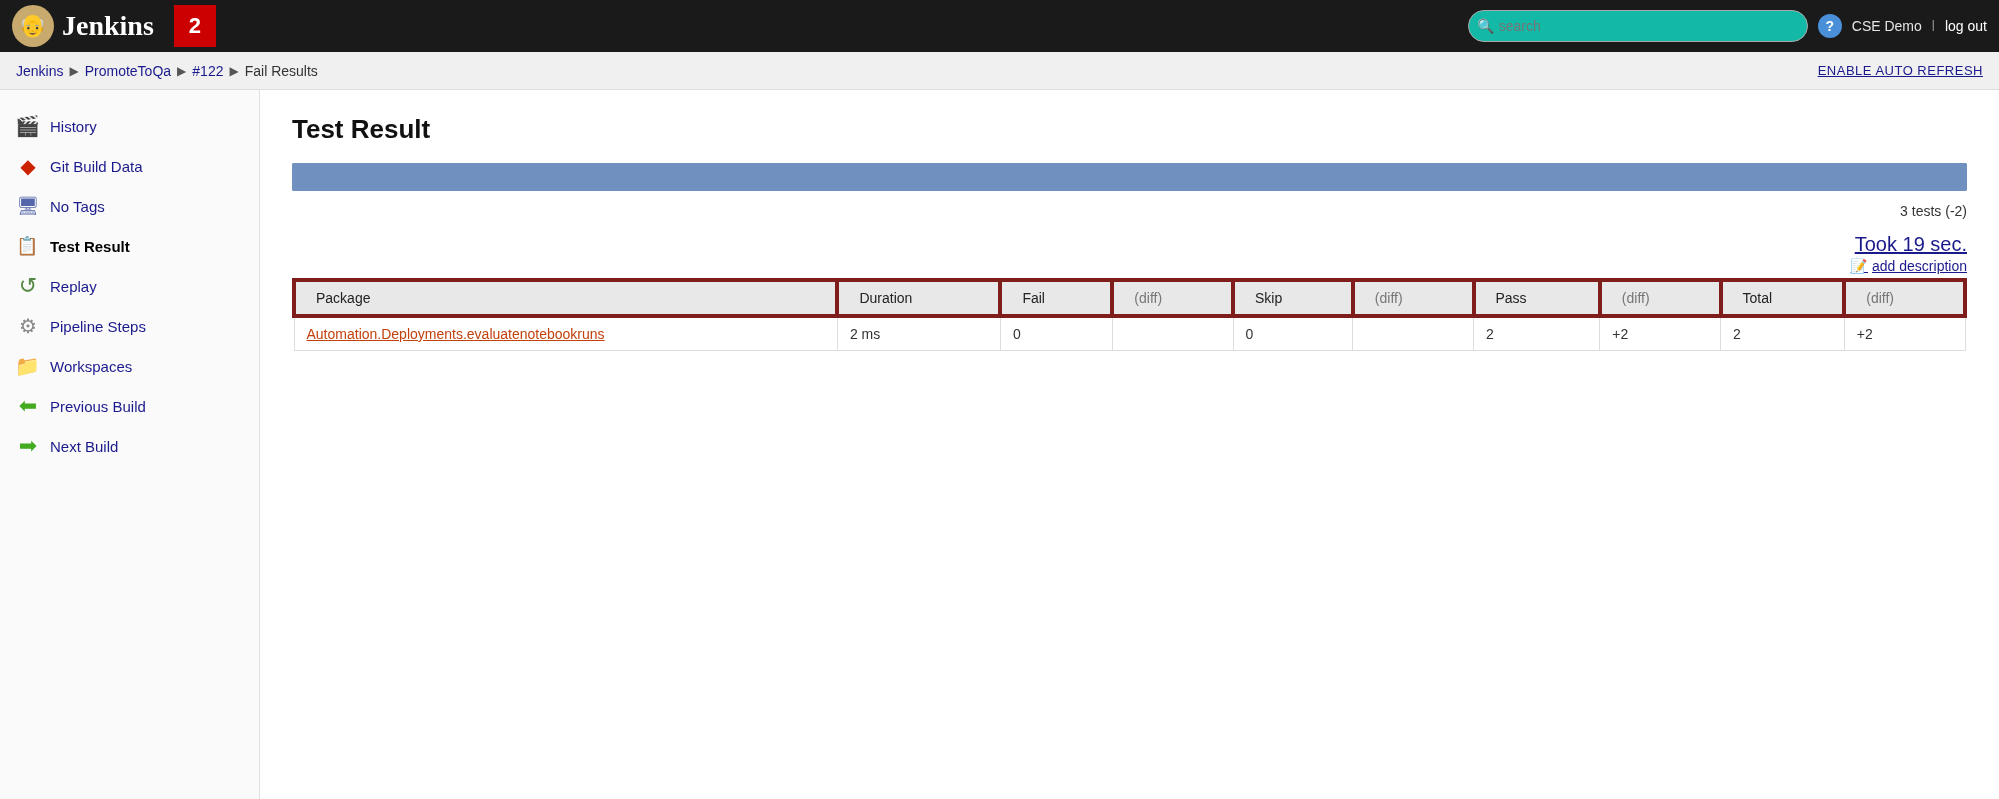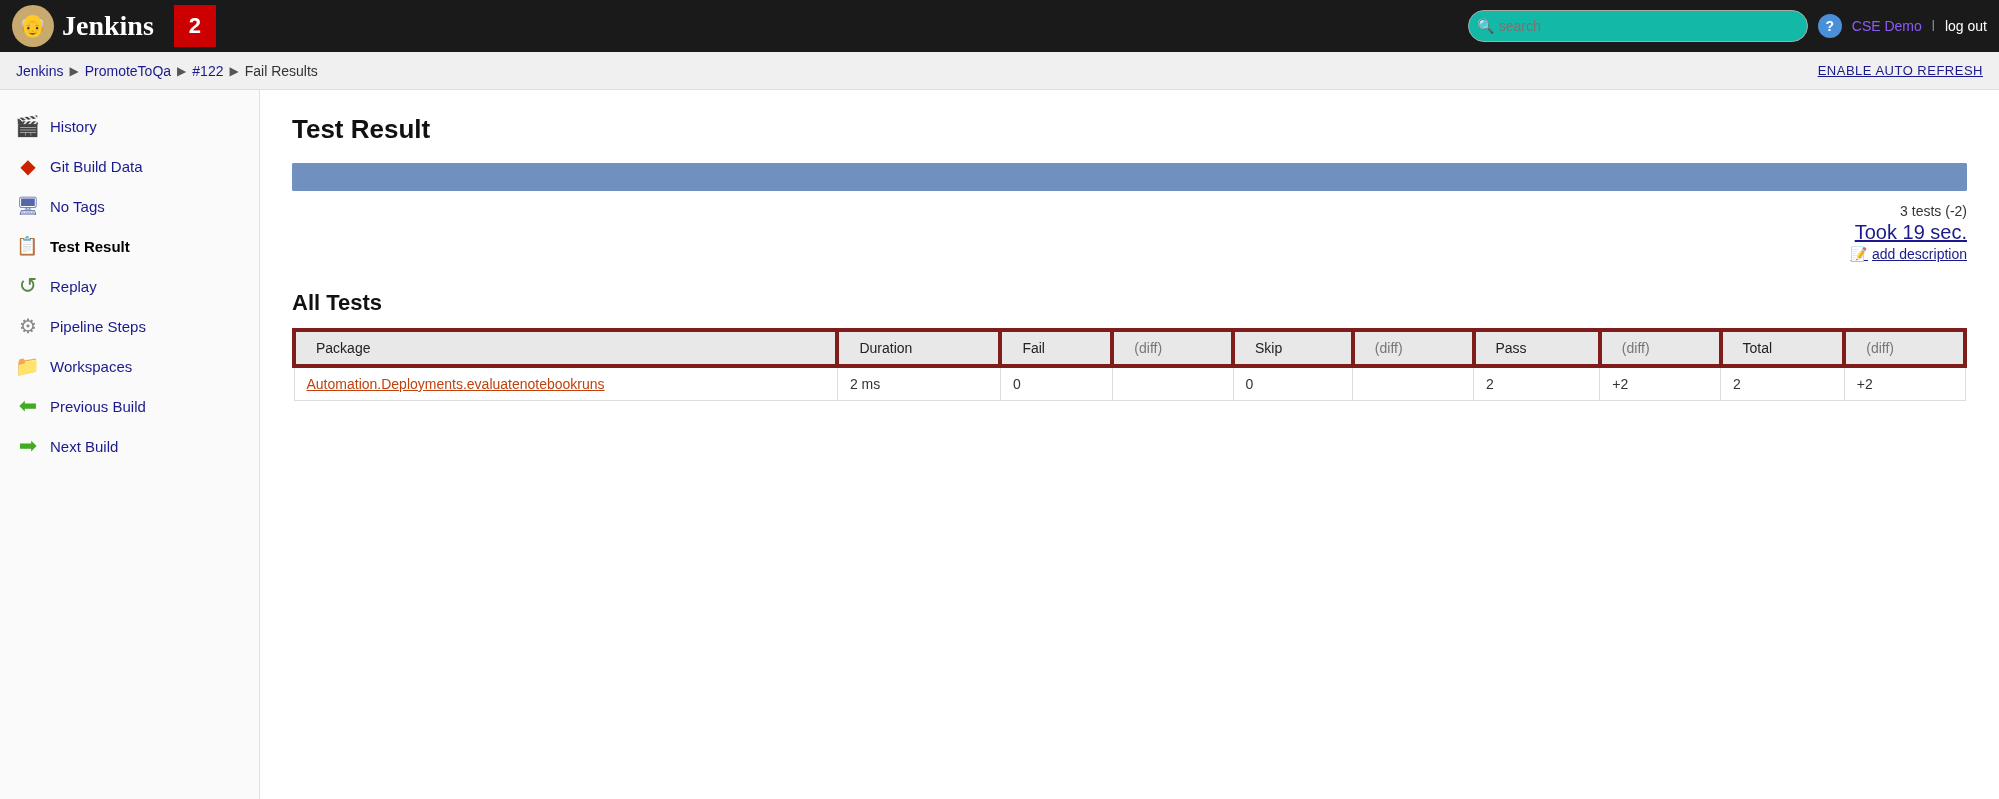--- a/index.html
+++ b/index.html
@@ -86,21 +86,21 @@
       color: #fff;
       display: flex;
       align-items: center;
       justify-content: center;
       font-weight: bold;
       font-size: 14px;
       cursor: pointer;
       flex-shrink: 0;
     }
     .header-user {
-      color: #8b5cf6;
+      color: #e5e5e5;
       font-size: 14px;
       white-space: nowrap;
     }
     .header-separator { color: #888; }
     .header-logout { color: #fff; text-decoration: none; cursor: pointer; }
 
     
     .breadcrumb {
       background: #f0f0f0;
       border-bottom: 1px solid #ddd;
@@ -214,21 +214,21 @@
       width: 100%;
     }
 
     .test-stats {
       text-align: right;
       margin-bottom: 4px;
     }
     .test-stats .count {
       font-size: 14px;
       color: #333;
-      margin-bottom: 2px;
+      margin-bottom: 14px;
     }
     .test-stats .took-link {
       color: #1a1a8c;
       text-decoration: underline;
       cursor: pointer;
       font-size: 20px;
       display: block;
       text-align: right;
     }
     .test-stats .add-desc {
@@ -372,21 +372,20 @@
 
     <div class="test-stats">
       <div class="count">3 tests (-2)</div>
       <a class="took-link">Took 19 sec.</a>
       <div class="add-desc">
         <span class="pencil-icon">📝</span>
         <span>add description</span>
       </div>
     </div>
 
-    <h2 class="all-tests-title">All Tests</h2>
 
     <table class="tests-table">
       <thead>
         <tr>
           <th>Package</th>
           <th>Duration</th>
           <th>Fail</th>
           <th style="color:#777; font-weight:normal;">(diff)</th>
           <th>Skip</th>
           <th style="color:#777; font-weight:normal;">(diff)</th>

